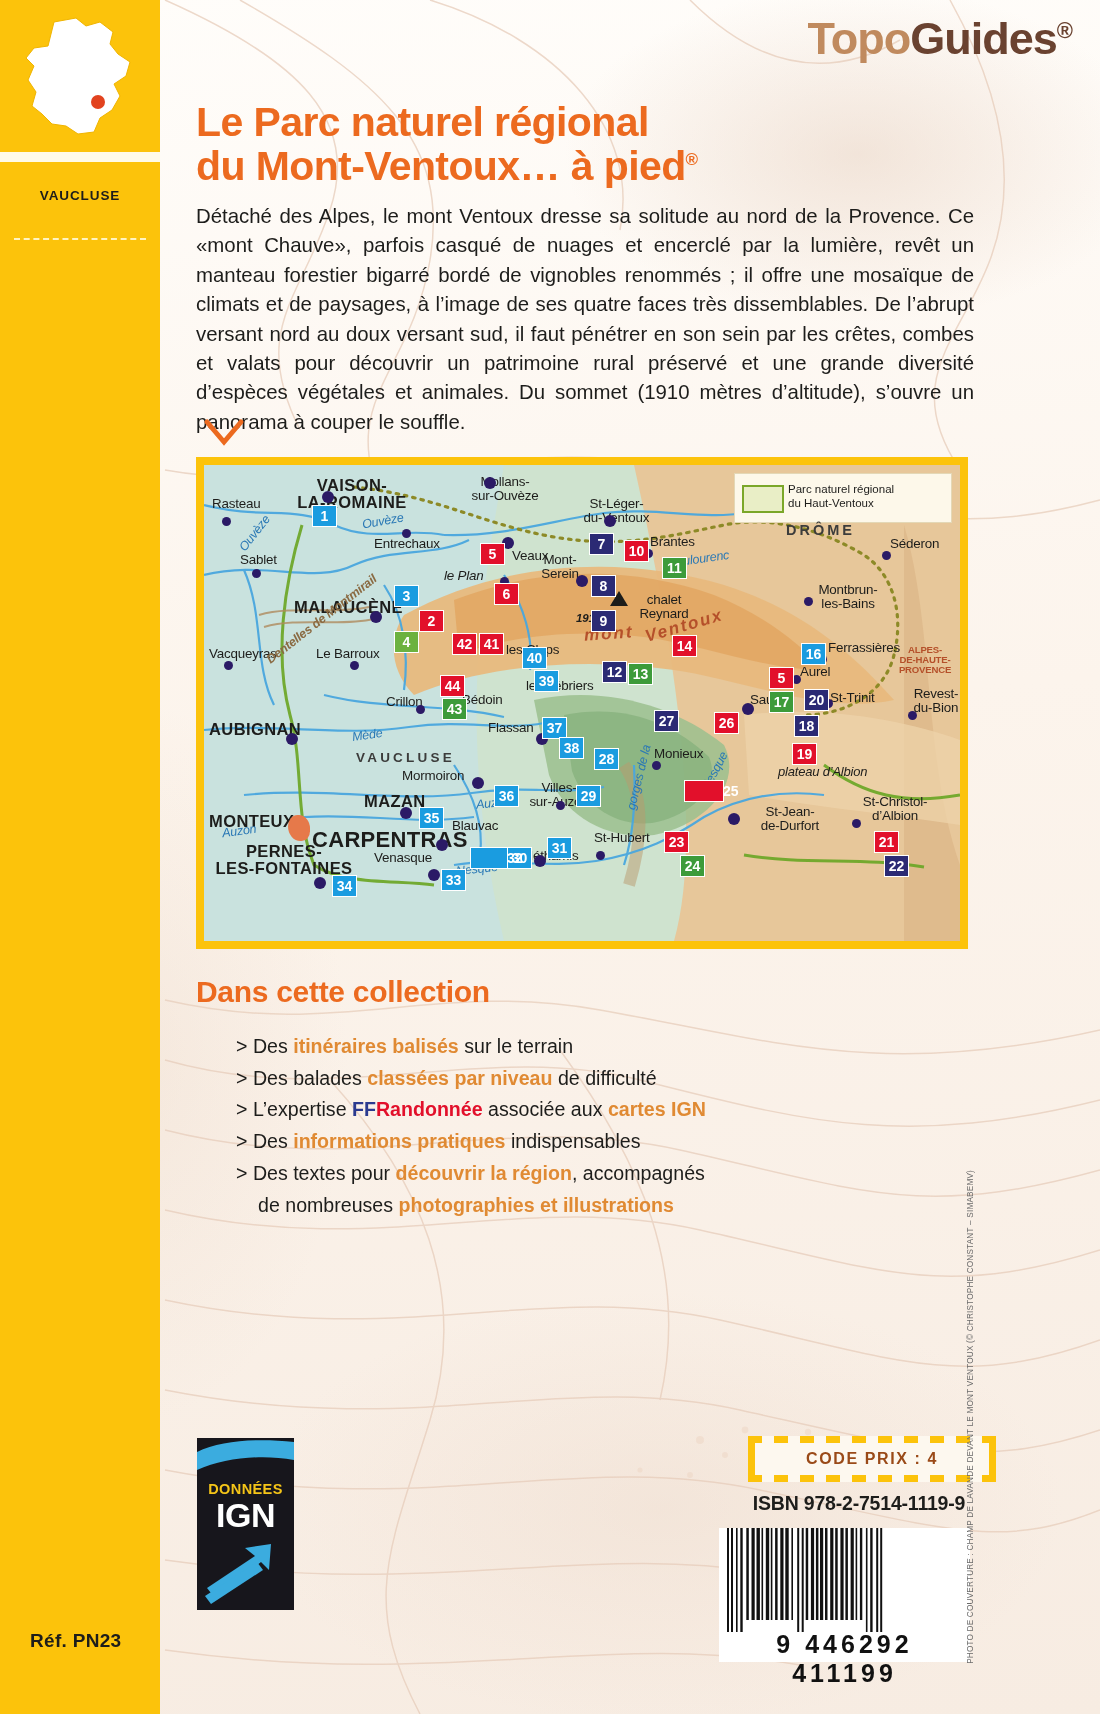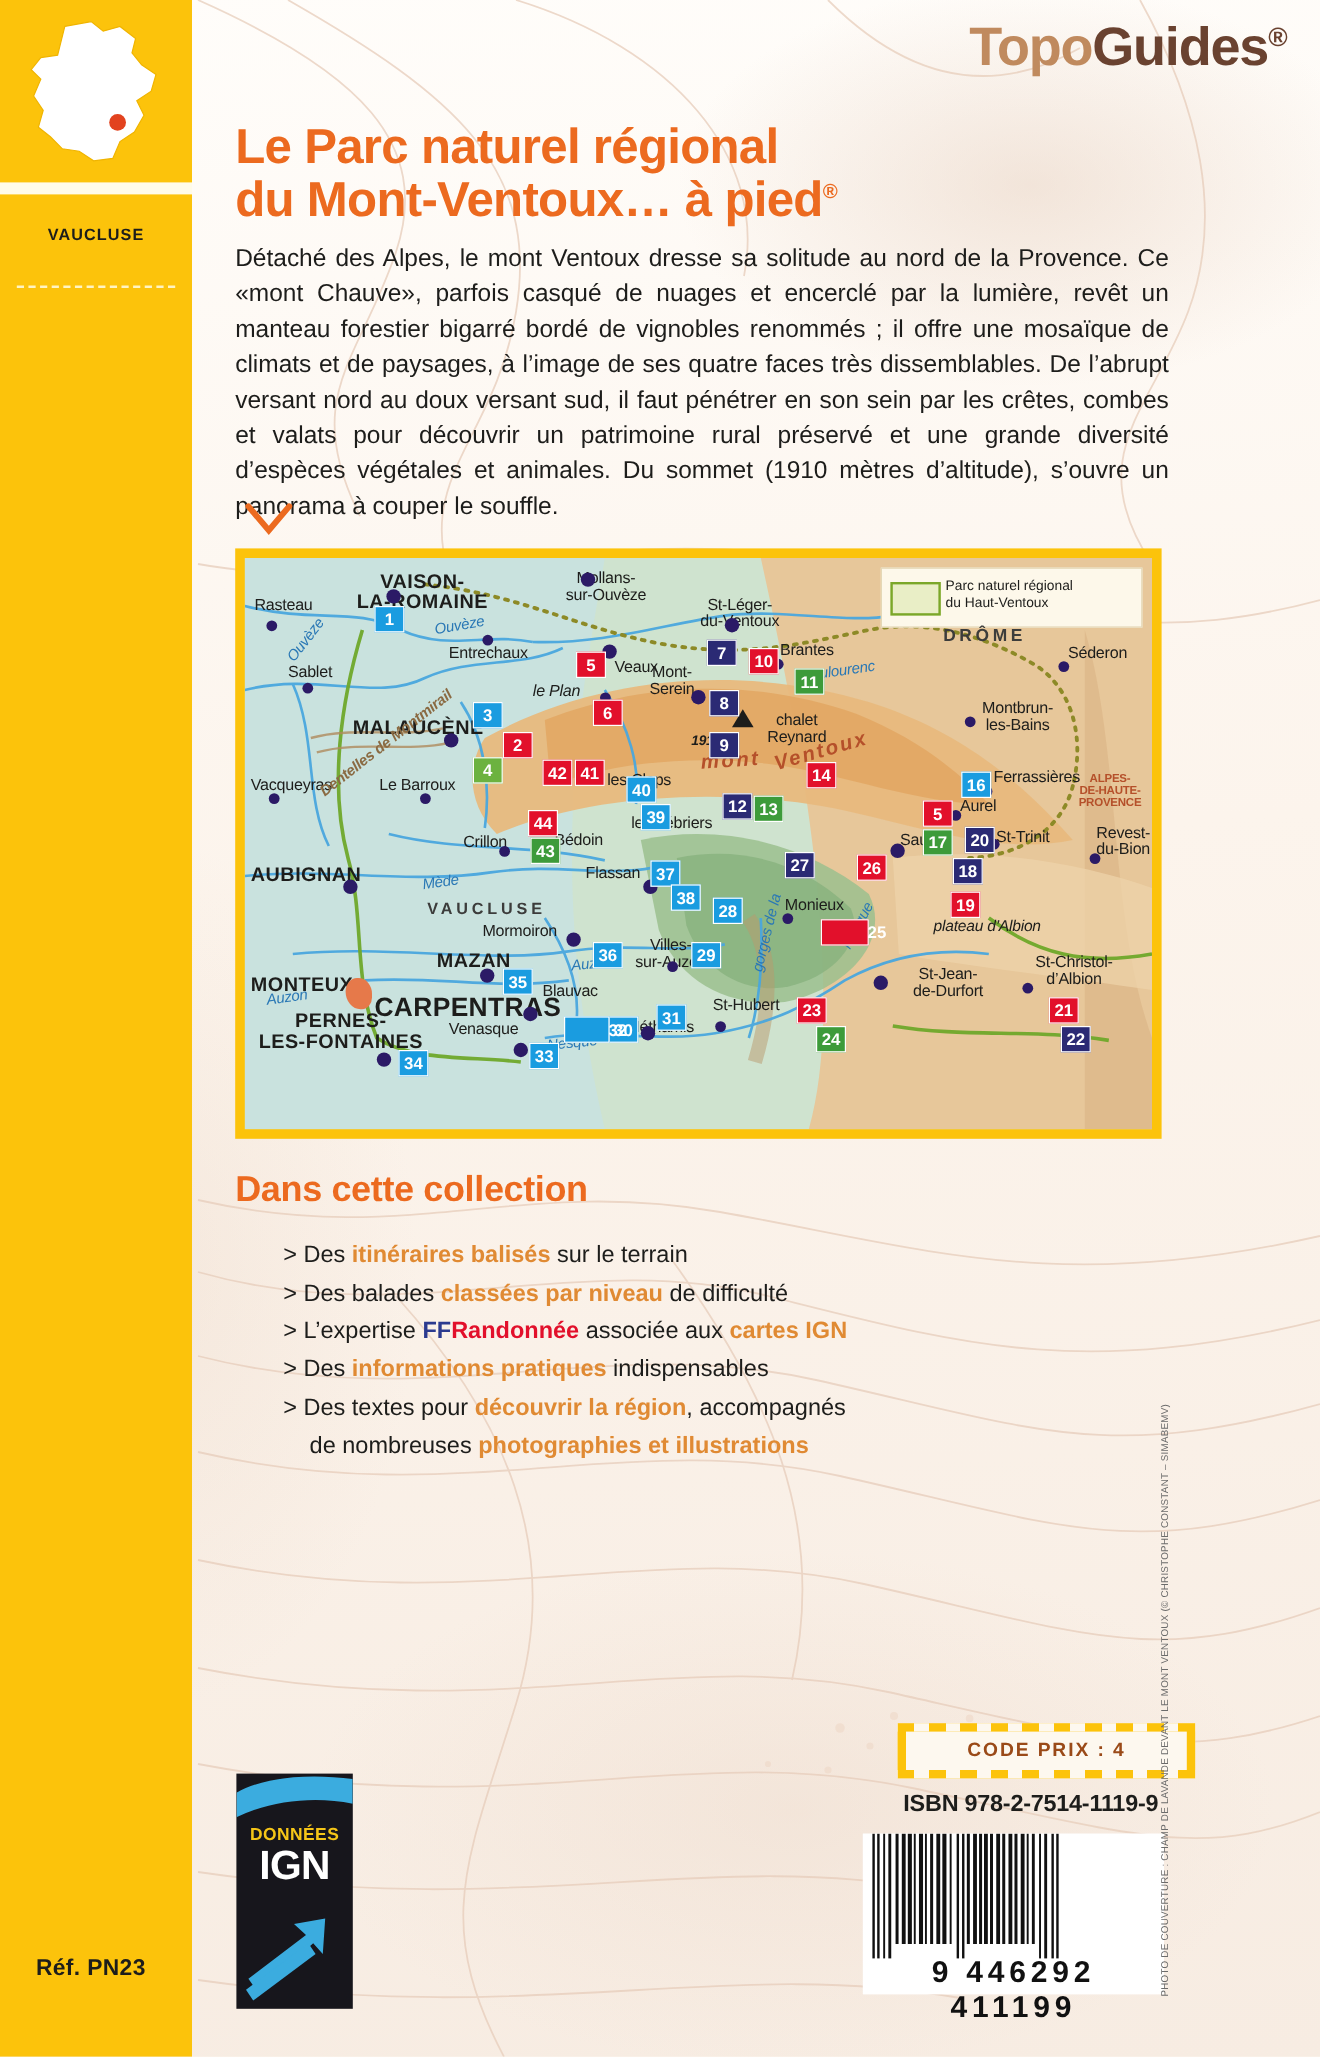--- a/index.html
+++ b/index.html
@@ -131,21 +131,21 @@
     list-style:none;font-size:19.6px;line-height:1.62;color:#1d1d1b;
   }
   #coll-list .gt{color:#1d1d1b;}
   .hl{color:#e08a33;font-weight:bold;}
   .ff1{color:#2b3a8f;font-weight:bold;}
   .ff2{color:#e2102b;font-weight:bold;}
   #coll-list .cont{padding-left:22px;display:block;}
 
   
   #ign{
-    position:absolute;left:197px;top:1478px;width:97px;height:196px;
+    position:absolute;left:197px;top:1438px;width:97px;height:172px;
     background:#17161c;overflow:hidden;
   }
   #ign svg{position:absolute;inset:0;width:100%;height:100%;}
   #ign .donnees{
     position:absolute;left:0;top:43px;width:97px;text-align:center;
     color:#f5c518;font-weight:bold;font-size:14.5px;letter-spacing:.4px;
   }
   #ign .ign{
     position:absolute;left:0;top:58px;width:97px;text-align:center;
     color:#fff;font-weight:bold;font-size:34px;letter-spacing:-.5px;
@@ -434,21 +434,21 @@
           <div class="badge red" style="left: 565px; top: 202px;">5</div>
           <div class="badge blue" style="left: 597px; top: 178px;">16</div>
           <div class="badge dgreen" style="left: 565px; top: 226px;">17</div>
           <div class="badge navy" style="left: 590px; top: 250px;">18</div>
           <div class="badge red" style="left: 588px; top: 278px;">19</div>
           <div class="badge navy" style="left: 600px; top: 224px;">20</div>
           <div class="badge red" style="left: 670px; top: 366px;">21</div>
           <div class="badge navy" style="left: 680px; top: 390px;">22</div>
           <div class="badge red" style="left: 460px; top: 366px;">23</div>
           <div class="badge dgreen" style="left: 476px; top: 390px;">24</div>
-          <div class="badge red" style="left: 480px; top: 301px; padding-left: 38px;">25</div>
+          <div class="badge red" style="left: 480px; top: 315px; padding-left: 38px;">25</div>
           <div class="badge red" style="left: 510px; top: 247px;">26</div>
           <div class="badge navy" style="left: 450px; top: 245px;">27</div>
           <div class="badge blue" style="left: 390px; top: 283px;">28</div>
           <div class="badge blue" style="left: 372px; top: 320px;">29</div>
           <div class="badge blue" style="left: 303px; top: 382px;">30</div>
           <div class="badge blue" style="left: 343px; top: 372px;">31</div>
           <div class="badge blue" style="left: 266px; top: 382px; padding-left: 36px;">32</div>
           <div class="badge blue" style="left: 237px; top: 404px;">33</div>
           <div class="badge blue" style="left: 128px; top: 410px;">34</div>
           <div class="badge blue" style="left: 215px; top: 342px;">35</div>

